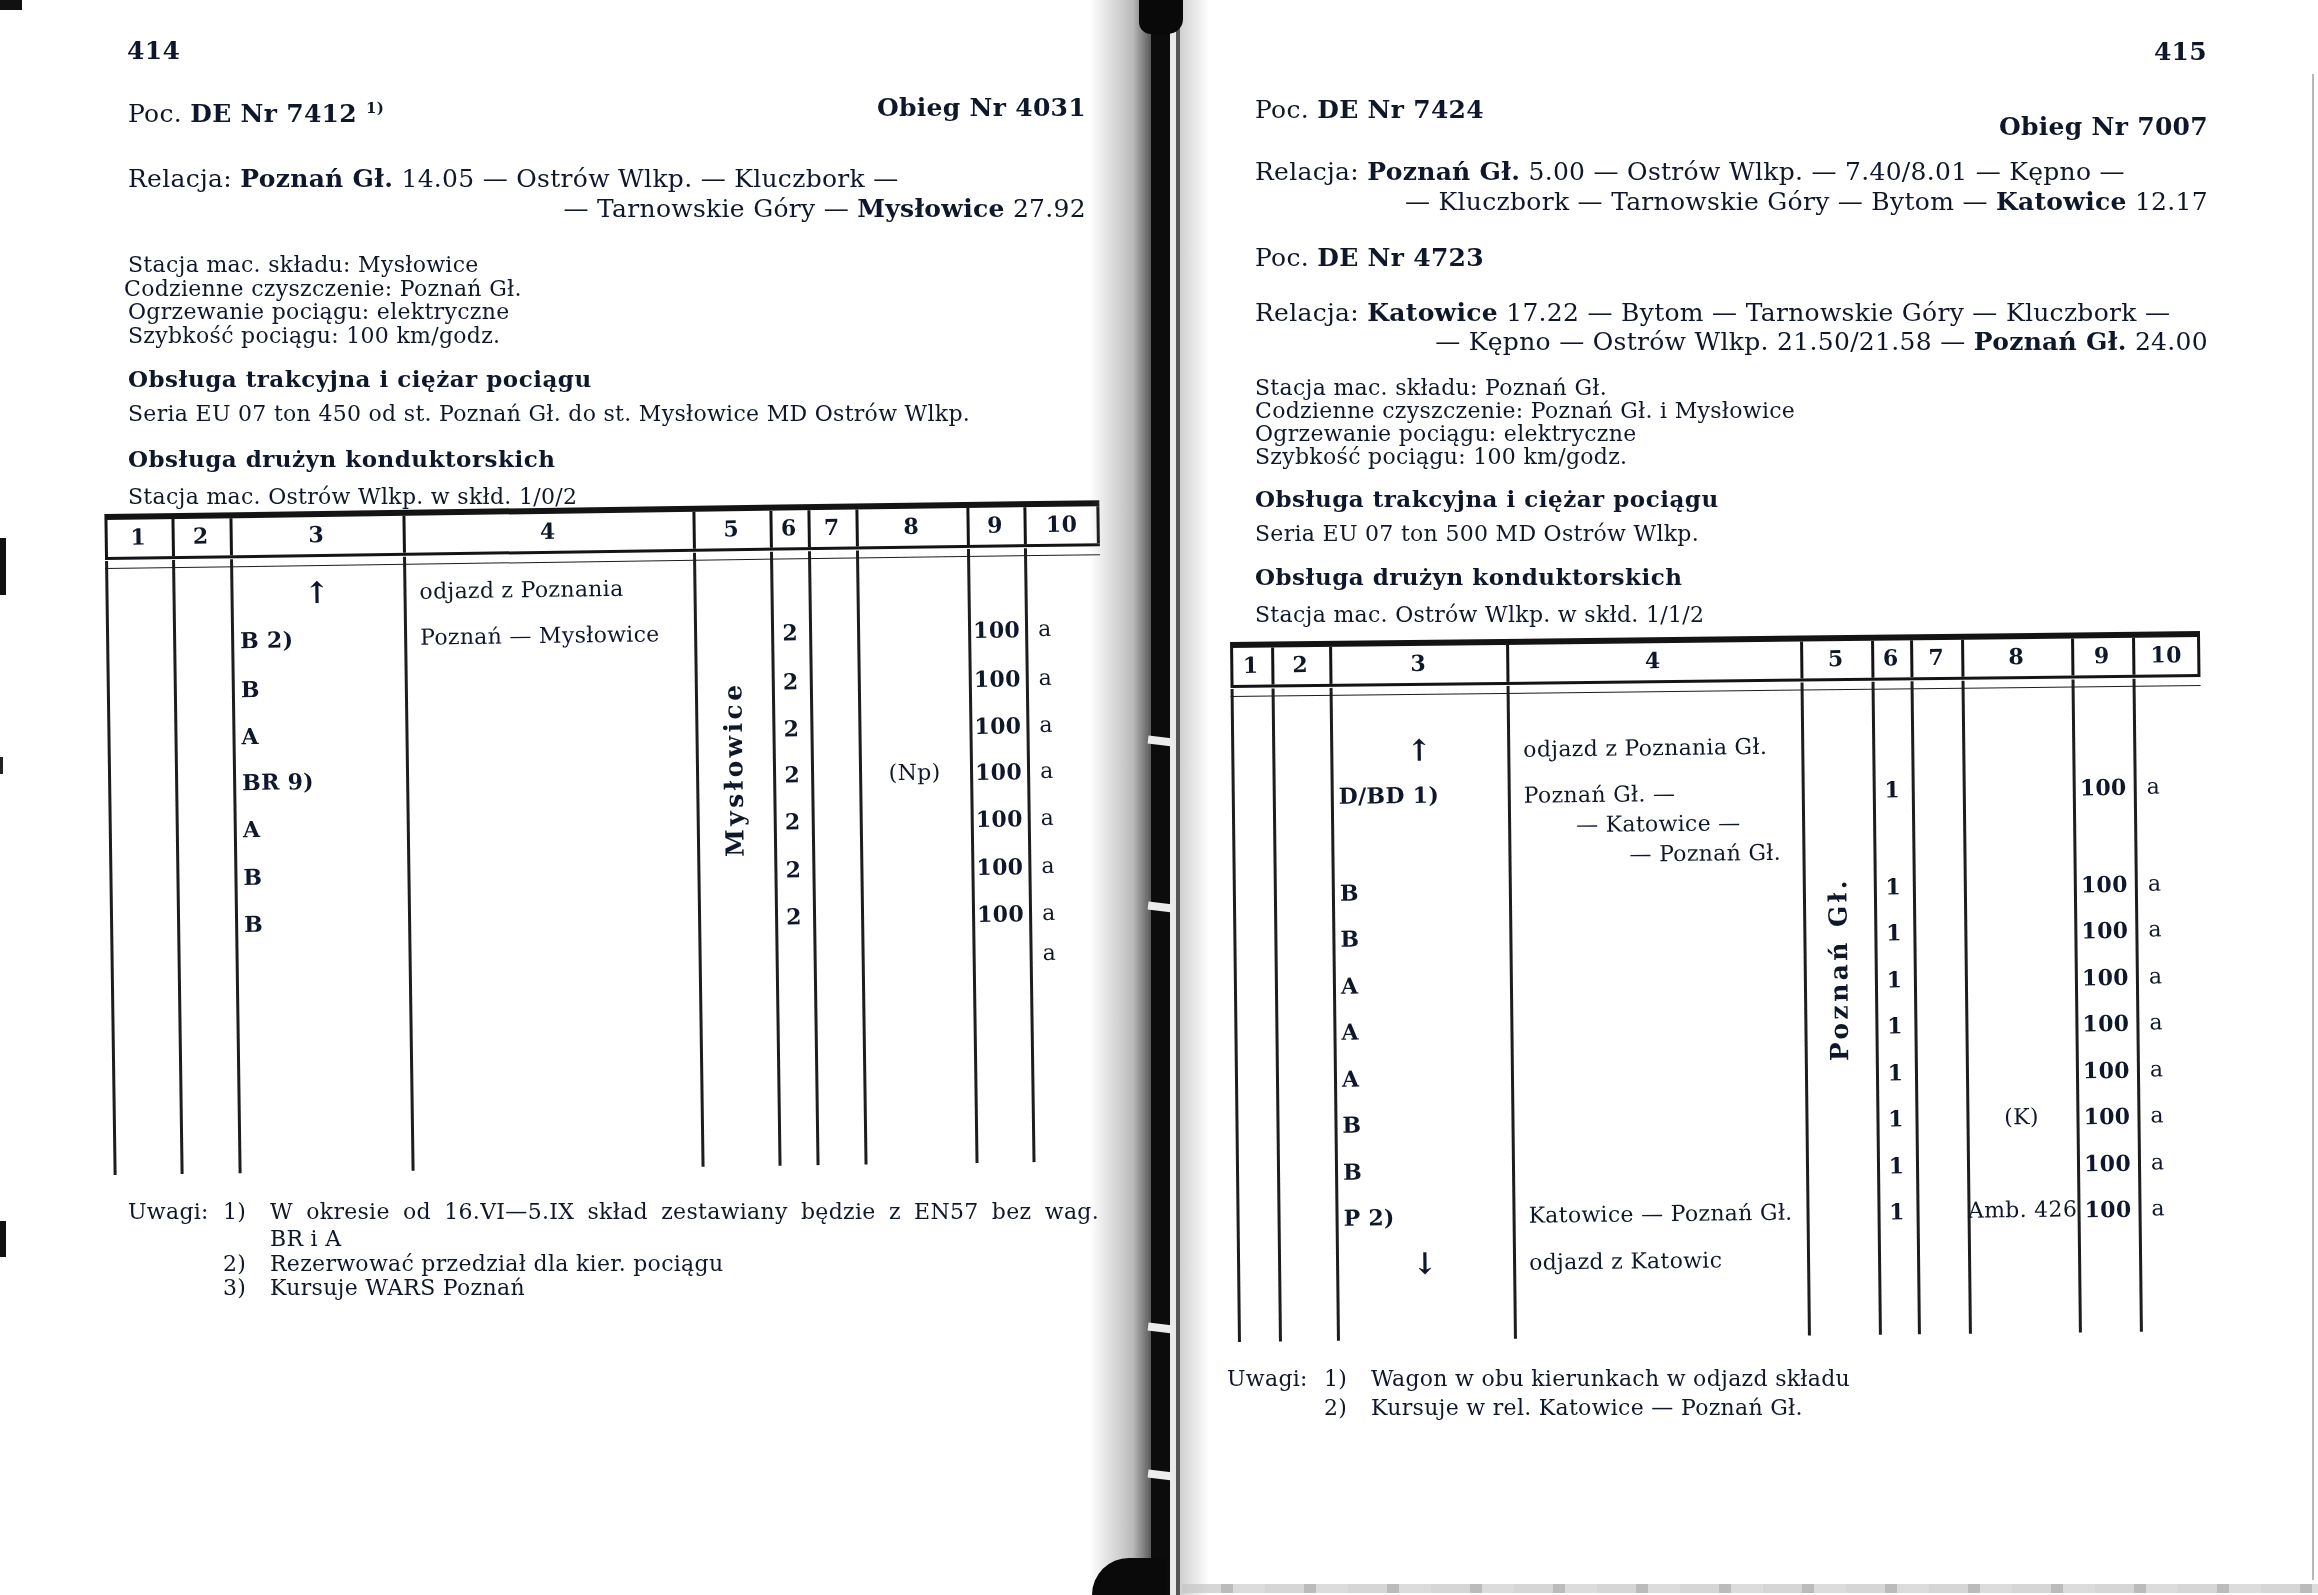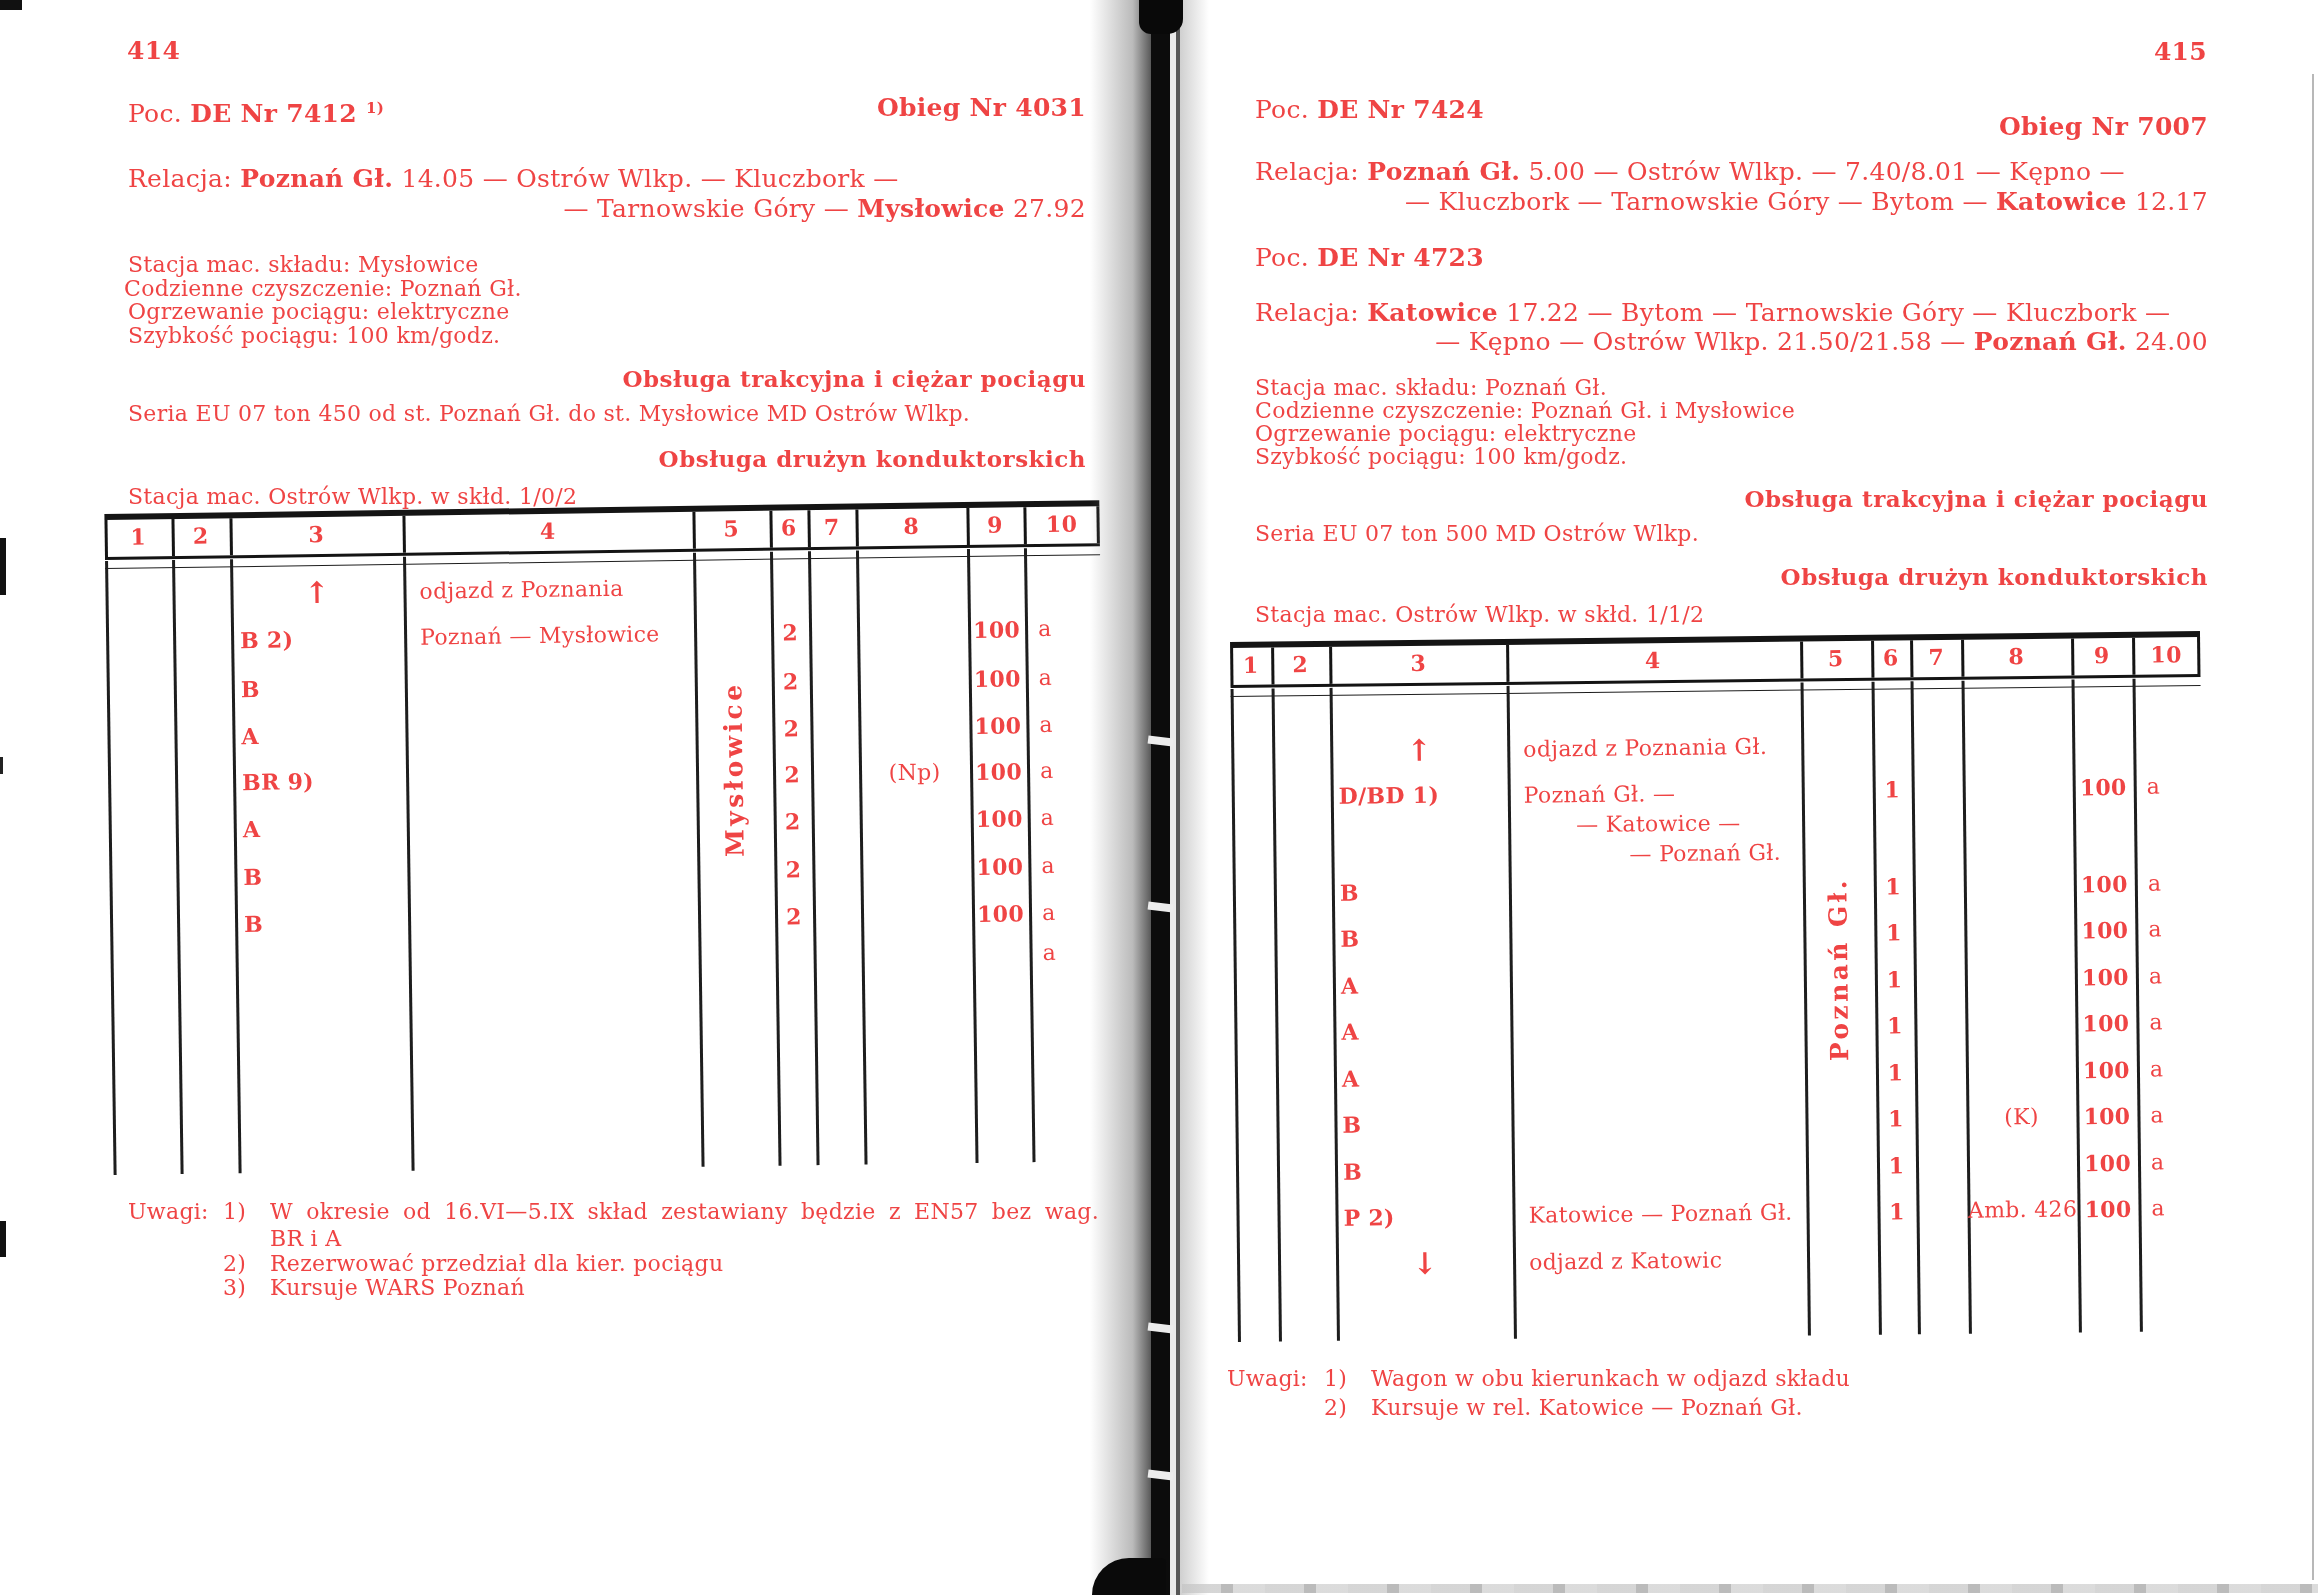--- a/index.html
+++ b/index.html
@@ -1,24 +1,24 @@
 <!DOCTYPE html>
 <html style="font-size:13.5px"><head>
 <meta charset="utf-8">
 <style>
   html,body{margin:0;padding:0;background:#ffffff}
   #screen{position:relative;width:2319px;height:1595px;background:#ffffff;overflow:hidden;
-          font-family:"DejaVu Serif","Liberation Serif",serif;color:#ef4444}
+          font-family:"DejaVu Serif","Liberation Serif",serif;color:#0f172a}
   .abs{position:absolute;white-space:nowrap}
   .t30{font-size:25px;line-height:30px;letter-spacing:0.3px}
   .t26{font-size:22px;line-height:25px;letter-spacing:0.3px}
   .t27b{font-size:23px;font-weight:bold;letter-spacing:0.5px}
   .b{font-weight:bold}
   .right{text-align:right}
-  .center{text-align:right}
+  .center{text-align:left}
   sup.fn{font-size:15px;vertical-align:super;font-weight:bold}
   .wide-words{word-spacing:6px}
 
   .table{position:absolute}
   .tiltL{transform:rotate(-0.8deg);transform-origin:0 50%}
   .tiltR{transform:rotate(-0.65deg);transform-origin:0 50%}
   .thead{position:absolute;left:0;right:0;top:0;height:37px;
          border-top:6.8px solid #141414;border-bottom:3.4px solid #141414}
   .hcell{position:absolute;top:4.2px;text-align:center;font-weight:bold;font-size:22px;letter-spacing:0.4px}
   .htick{position:absolute;top:0;bottom:0;width:2.5px;background:#141414}

